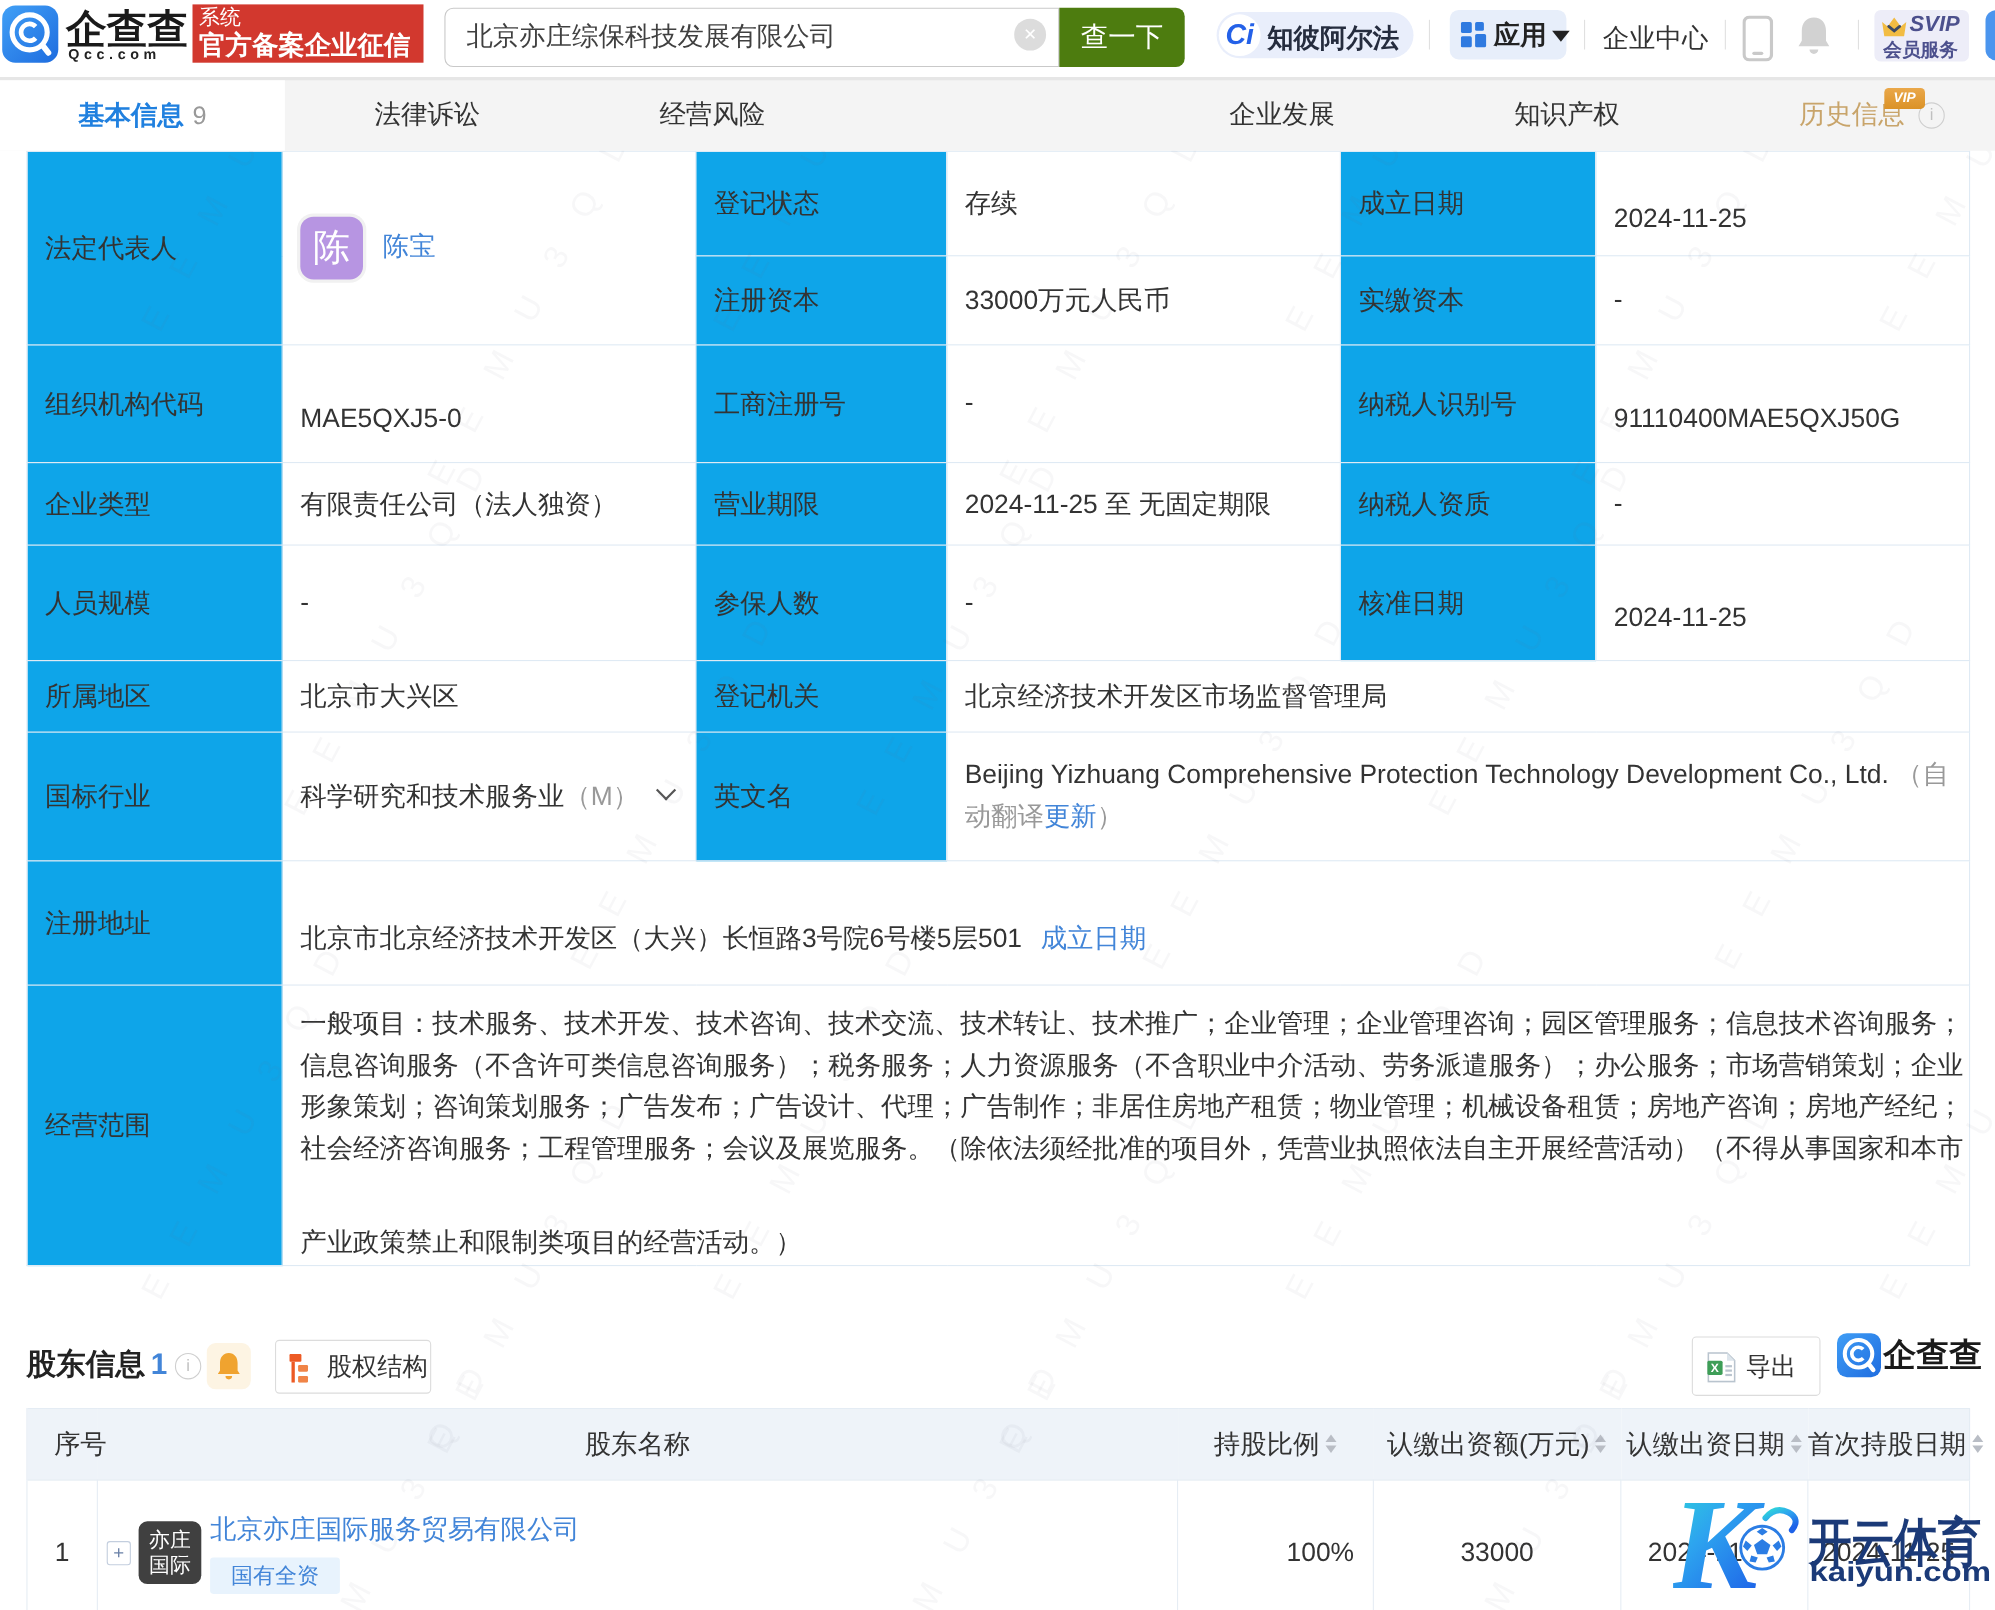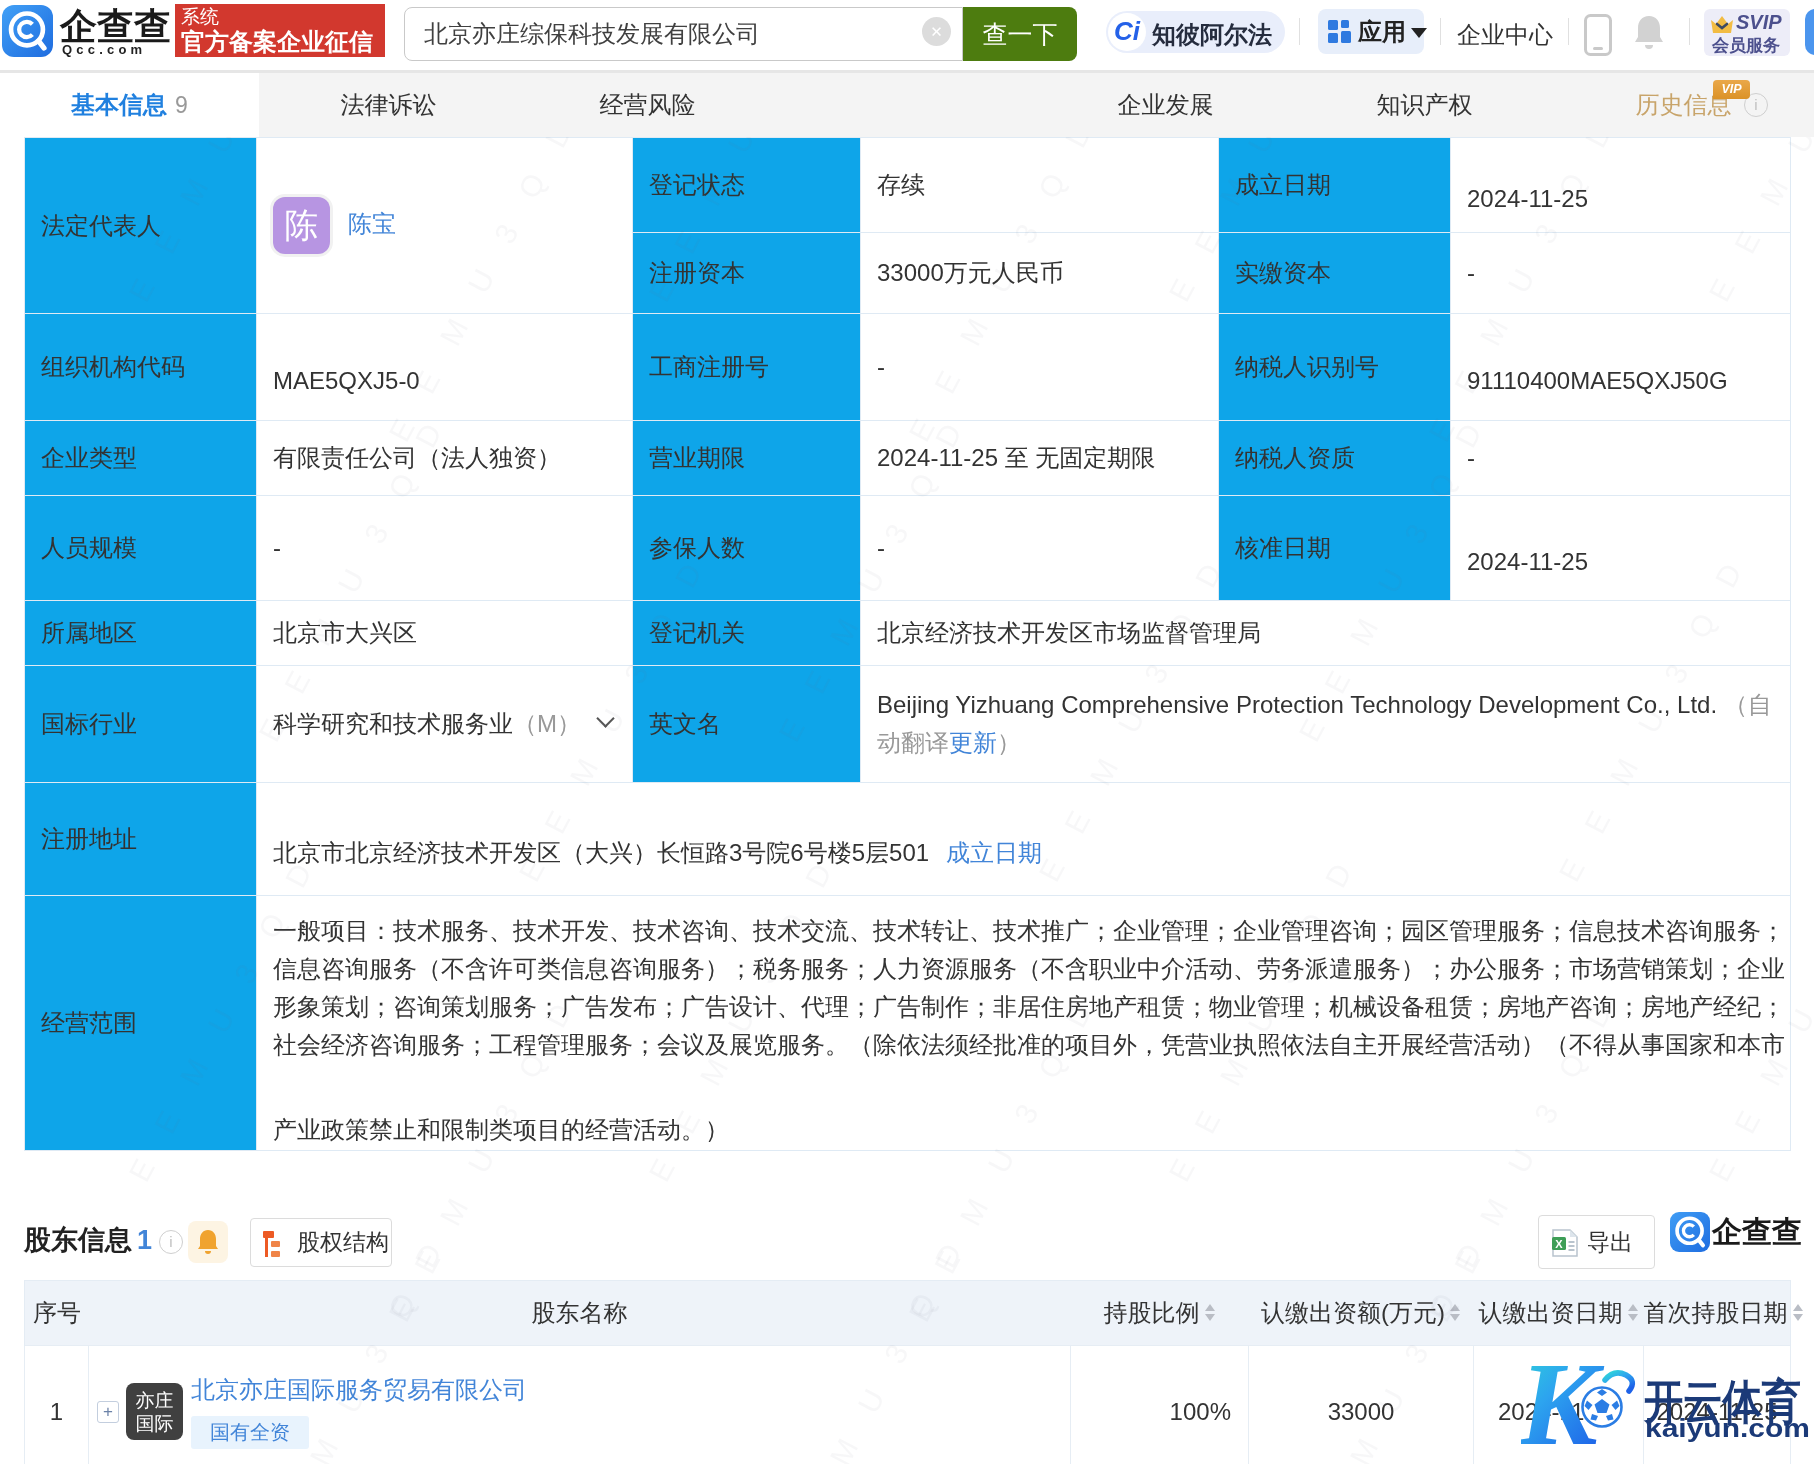--- a/index.html
+++ b/index.html
@@ -314,21 +314,21 @@
     <colgroup>
       <col style="width:64px">
         <col style="width:982px">
         <col style="width:178px">
       <col style="width:225px">
         <col style="width:170px">
         <col style="width:147px">
     </colgroup>
     <tbody>
         <tr class="shhead">
-      <td style="text-align:left; padding-left:8px;">序号</td>
+      <td style="text-align:left; padding-left:24px;">序号</td>
       <td style="text-align:center;">股东名称</td>
       <td style="text-align:center;">持股比例<span class="sort"><i class="up"></i><i class="dn"></i></span></td>
       <td style="text-align:center;">认缴出资额(万元)<span class="sort"><i class="up"></i><i class="dn"></i></span></td>
       <td style="text-align:center;">认缴出资日期<span class="sort"><i class="up"></i><i class="dn"></i></span></td>
       <td style="text-align:center;">首次持股日期<span class="sort"><i class="up"></i><i class="dn"></i></span></td>
     </tr>
     <tr class="shdata">
       <td style="text-align:center;">1</td>
       <td style="padding-left:8px;"><span class="plus">+</span><span class="avatar2" style="margin-left:7px;">亦庄<br>国际</span><span style="display:inline-block; vertical-align:middle; margin-left:8px;"><a class="blue" style="display:block; margin-bottom:10px;">北京亦庄国际服务贸易有限公司</a><span class="tag">国有全资</span></span></td>
       <td style="text-align:right; padding-right:17px;">100%</td>

